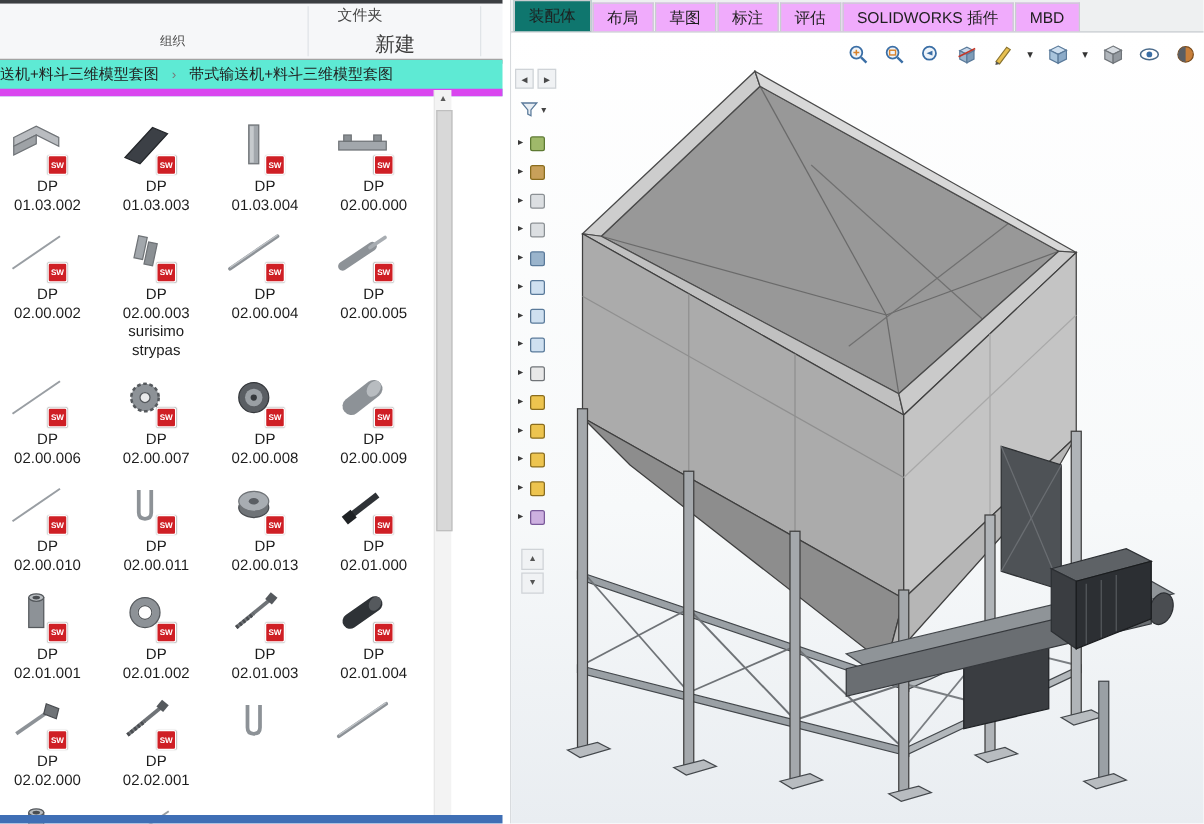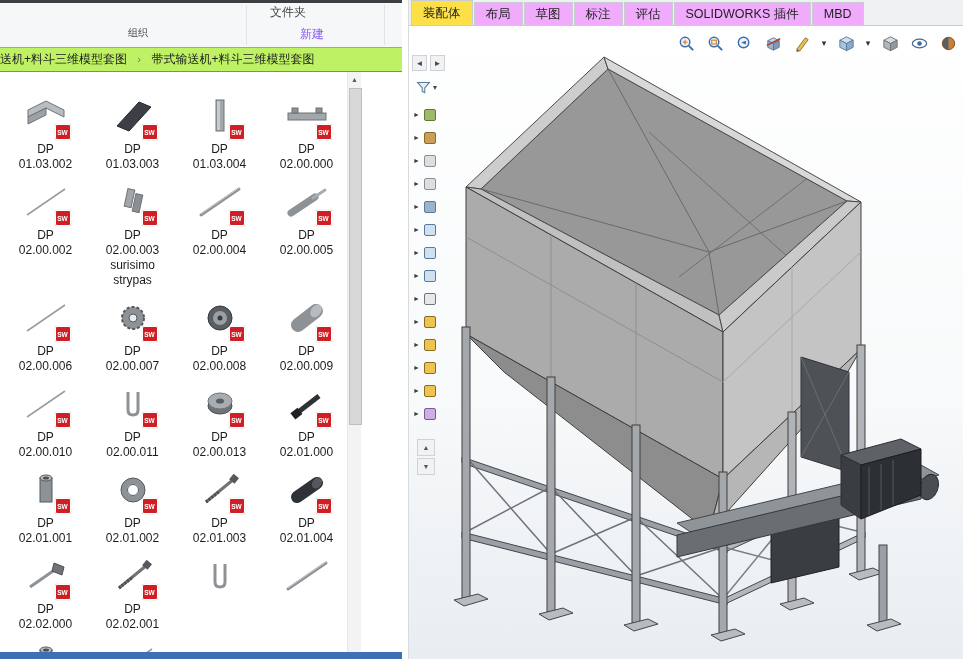--- a/index.html
+++ b/index.html
@@ -5,48 +5,48 @@
   html,body{margin:0;padding:0;background:#fff;}
   .screen{position:relative;width:963px;height:659px;overflow:hidden;background:#fff;
           font-family:"Liberation Sans","DejaVu Sans",sans-serif;color:#222;}
 
   
   .explorer{position:absolute;left:0;top:0;width:402px;height:659px;background:#fff;}
   .win-edge{position:absolute;left:0;top:0;width:402px;height:3px;background:#3b3e42;}
   .ribbon{position:absolute;left:0;top:3px;width:402px;height:44px;background:#f6f7f9;border-bottom:4px solid #a3a3a3;}
   .rb-folder{position:absolute;left:252px;top:1px;width:72px;text-align:center;font-size:12px;color:#444;}
   .rb-org{position:absolute;left:128px;top:23px;font-size:10px;color:#444;cursor:default;}
-  .rb-new{position:absolute;left:300px;top:23px;font-size:12px;color:#8b5cf6;cursor:default;}
+  .rb-new{position:absolute;left:300px;top:23px;font-size:16px;color:#404040;cursor:default;}
   .vdiv{position:absolute;top:2px;width:1px;height:40px;background:#e0e4e8;}
-  .breadcrumb{position:absolute;left:0;top:48px;width:402px;height:23px;background:#bef264;
-              border-bottom:1px solid #d946ef;font-size:12px;line-height:23px;white-space:nowrap;overflow:hidden;}
+  .breadcrumb{position:absolute;left:0;top:48px;width:402px;height:23px;background:#5eead4;
+              border-bottom:6px solid #d946ef;font-size:12px;line-height:23px;white-space:nowrap;overflow:hidden;}
   .breadcrumb .sep{color:#777;margin:0 7px;font-size:11px;}
 
   .file-grid{position:absolute;left:2px;top:72px;width:346px;height:580px;overflow:hidden;
              display:grid;grid-template-columns:repeat(4,87px);align-content:start;row-gap:10px;padding-top:24px;}
-  .file-item{display:flex;flex-direction:column;align-items:center;width:87px;}
+  .file-item{display:flex;flex-direction:column;align-items:flex-start;width:87px;}
   .thumb{position:relative;width:54px;height:44px;}
   .glyph{width:54px;height:40px;display:block;}
   .sw-badge{position:absolute;right:2px;bottom:0;width:14px;height:14px;background:#cf1f25;border:1px solid #fff;
             border-radius:2px;color:#fff;font-size:6.5px;font-weight:bold;display:flex;align-items:center;justify-content:center;
             box-shadow:0 0 1px #00000055;}
   .file-label{width:72px;text-align:center;font-size:12px;line-height:1.25;color:#1c1c1c;margin-top:2px;word-wrap:break-word;}
 
   .vscroll{position:absolute;left:347px;top:72px;width:13px;height:580px;background:#f3f3f3;border-left:1px solid #e8e8e8;}
   .sb-up{width:13px;height:15px;background:#f3f3f3;color:#5a5a5a;font-size:7px;text-align:center;line-height:15px;}
   .sb-thumb{position:absolute;left:1px;top:16px;width:11px;height:335px;background:#d8d8d8;border:1px solid #bfbfbf;}
   .taskbar{position:absolute;left:0;bottom:0;width:402px;height:7px;background:#3f6fb5;}
 
   
   .sw{position:absolute;left:408px;top:0;width:555px;height:659px;background:#fff;border-left:1px solid #d8dbde;}
   .sw-tabs{position:absolute;left:0;top:0;width:555px;height:26px;background:#eef0f1;border-bottom:1px solid #c9cdd1;
            display:flex;align-items:stretch;padding-left:2px;box-sizing:border-box;}
   .tab{padding:0 11px;font-size:12.5px;color:#1e1e1e;display:flex;align-items:center;background:#f0abfc;
        border:1px solid #c9cdd1;border-bottom:none;margin:2px 1px 0 0;cursor:default;}
-  .tab.active{background:#fde047;margin-top:0;}
+  .tab.active{background:#0f766e;margin-top:0;}
 
   .sw-view{position:absolute;left:0;top:27px;width:555px;height:632px;
            background:linear-gradient(180deg,#ffffff 0%,#f7f9fa 60%,#e9edf1 100%);overflow:hidden;}
   .model{position:absolute;left:0;top:0;width:555px;height:632px;}
 
   .hud{position:absolute;right:4px;top:5px;display:flex;align-items:center;gap:5px;}
   .hud-btn{width:24px;height:22px;display:flex;align-items:center;justify-content:center;border-radius:3px;}
   .hud-ico{width:19px;height:19px;display:block;}
   .hud-btn.caret{width:10px;font-size:9px;color:#333;}
 

